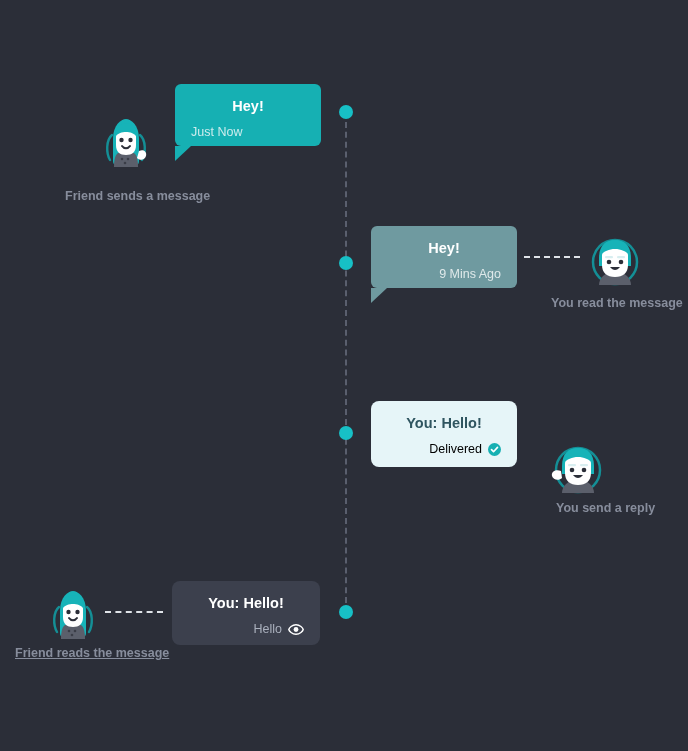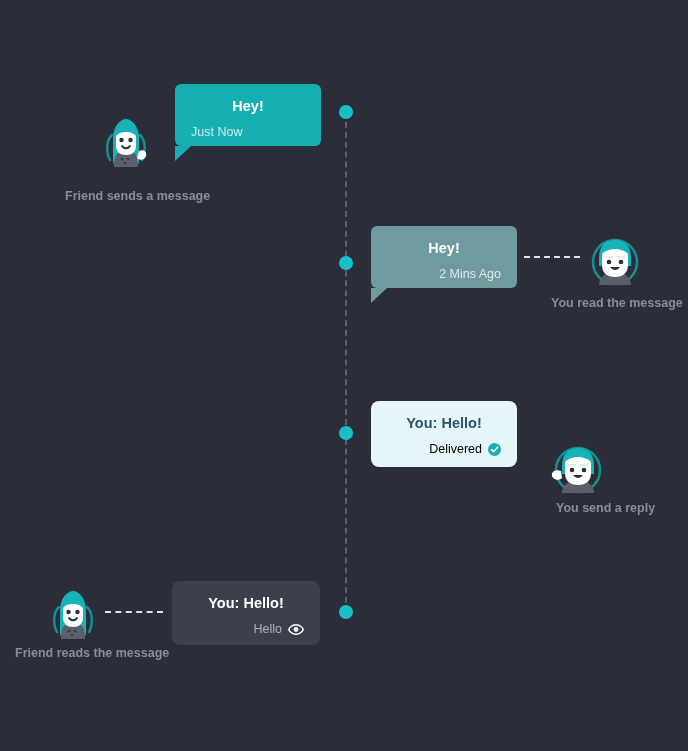--- a/index.html
+++ b/index.html
@@ -184,21 +184,21 @@
       <span>Just Now</span>
     </div>
     <div class="tail"></div>
   </div>
 
   <div class="caption" style="left:65px; top:189px;">Friend sends a message</div>
 
   <div class="bubble" id="bubble-2">
     <div class="msg">Hey!</div>
     <div class="meta">
-      <span>2 Mins Ago</span>
+      <span>9 Mins Ago</span>
     </div>
     <div class="tail"></div>
   </div>
 
   <div class="connector" style="left:524px; top:256px; width:56px;"></div>
 
   <div class="avatar" style="left:587px; top:232px;">
     <svg viewBox="0 0 56 56" width="56" height="56" aria-hidden="true">
 
       <circle cx="28" cy="30" r="22" fill="none" stroke="#148f96" stroke-width="2.5"></circle>
@@ -280,15 +280,15 @@
       <span>Hello</span>
       <span style="display:inline-flex;">
         <svg width="16" height="13" viewBox="0 0 20 14" aria-hidden="true">
           <path d="M10 1 C15 1 18.5 5 19 7 C18.5 9 15 13 10 13 C5 13 1.5 9 1 7 C1.5 5 5 1 10 1 Z" fill="none" stroke="#ffffff" stroke-width="1.8"></path>
           <circle cx="10" cy="7" r="3" fill="#ffffff"></circle>
         </svg>
       </span>
     </div>
   </div>
 
-  <div class="caption" style="left:15px; top:646px;">Friend reads the message</div>
+  <div class="caption" style="left:15px; top:646px;text-decoration:underline;">Friend reads the message</div>
 
 </div>
 
 </body></html>

